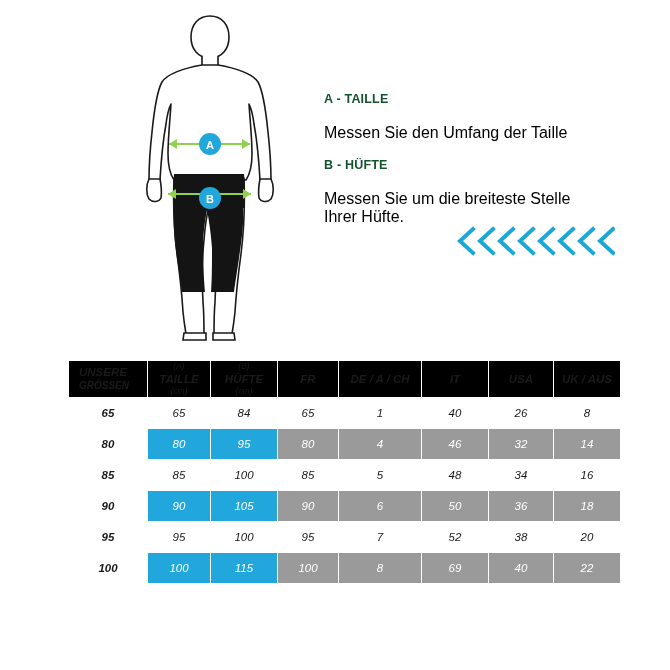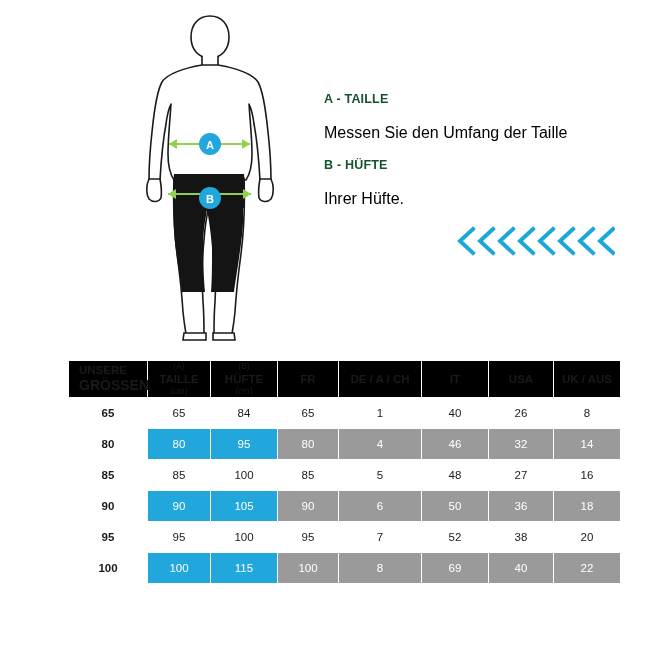--- a/index.html
+++ b/index.html
@@ -68,20 +68,21 @@
     position: absolute;
     left: 68px;
     top: 360px;
     width: 534px;
   }
   table.size-table {
     border-collapse: collapse;
     width: 534px;
     table-layout: fixed;
     background: #701a75;
+    font-style: italic;
   }
   table.size-table th,
   table.size-table td {
     border: 1px solid #ffffff;
     text-align: center;
     vertical-align: middle;
     font-size: 11.5px;
     color: #1a1a1a;
     height: 30px;
     padding: 0;
@@ -90,21 +91,21 @@
     background: #000000;
     color: #ffffff;
     font-size: 9.5px;
     font-weight: bold;
     height: 50px;
     line-height: 1.25;
     border: 1px solid #000000;
   }
   thead th .sub {
     font-weight: bold;
-    font-size: 14px;
+    font-size: 10px;
     display: block;
   }
   thead th .paren {
     font-weight: normal;
     font-size: 8.5px;
     display: block;
   }
   thead th.first-col {
     text-align: left;
     padding-left: 10px;
@@ -187,20 +188,21 @@
         <p class="instr-title">A - TAILLE</p>
         <p class="instr-body">
           </p>
           <div>Messen Sie den Umfang der Taille</div>
         <p></p>
       </div>
       <div>
         <p class="instr-title">B - HÜFTE</p>
         <p class="instr-body">
           </p>
+          <div>Messen Sie um die breiteste Stelle</div>
           <div>Ihrer Hüfte.</div>
         <p></p>
       </div>
     </div>
 
     <div class="chevrons">
       <svg width="160" height="34" viewBox="0 0 160 34" xmlns="http://www.w3.org/2000/svg">
         <g fill="none" stroke="#1aa8d8" stroke-width="4" stroke-linecap="square">
           <polyline points="18,5 5,17 18,29"></polyline>
           <polyline points="38,5 25,17 38,29"></polyline>
@@ -261,21 +263,21 @@
           <td class="g">32</td>
           <td class="g">14</td>
         </tr>
         <tr class="row-white">
           <td class="size-col">85</td>
           <td class="m">85</td>
           <td class="m">100</td>
           <td class="g">85</td>
           <td class="g">5</td>
           <td class="g">48</td>
-          <td class="g">27</td>
+          <td class="g">34</td>
           <td class="g">16</td>
         </tr>
         <tr class="row-shade">
           <td class="size-col">90</td>
           <td class="m">90</td>
           <td class="m">105</td>
           <td class="g">90</td>
           <td class="g">6</td>
           <td class="g">50</td>
           <td class="g">36</td>

